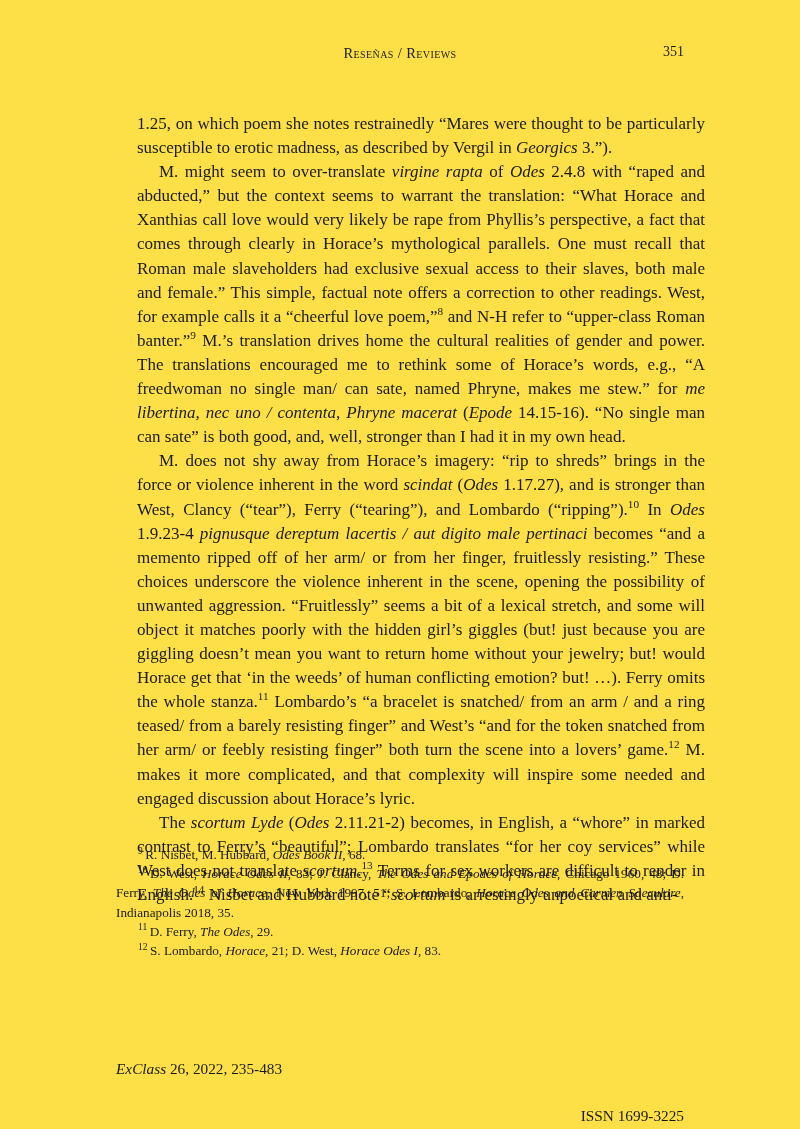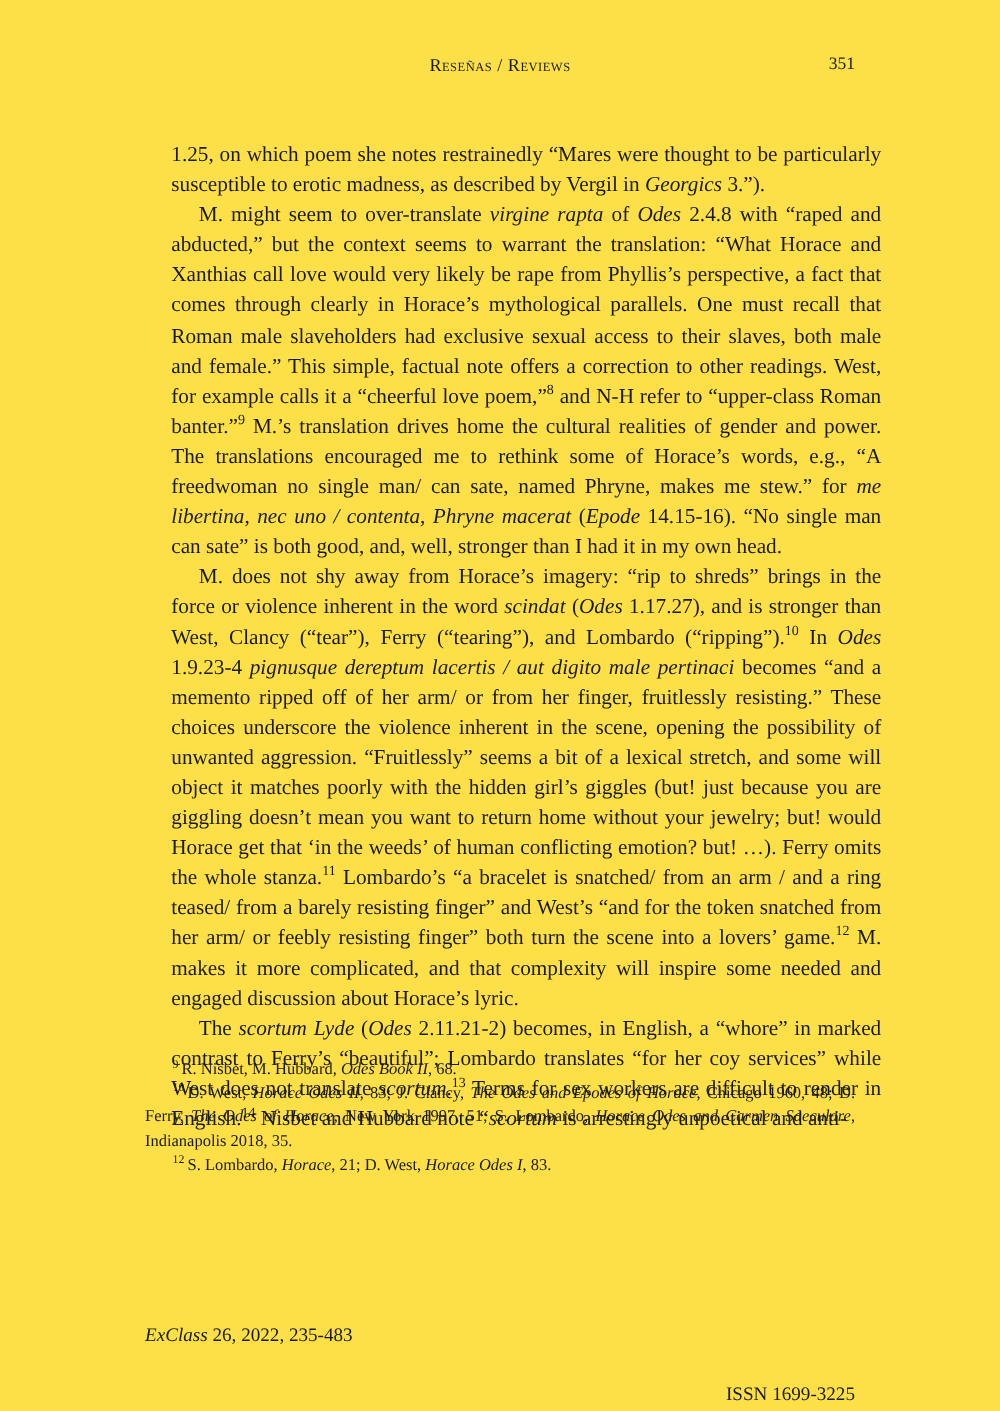--- a/index.html
+++ b/index.html
@@ -132,20 +132,21 @@
   <div class="bodyblock">
       <p>1.25, on which poem she notes restrainedly “Mares were thought to be particularly susceptible to erotic madness, as described by Vergil in <i>Georgics</i> 3.”).</p>
       <p class="indent">M. might seem to over-translate <i>virgine rapta</i> of <i>Odes</i> 2.4.8 with “raped and abducted,” but the context seems to warrant the translation: “What Horace and Xanthias call love would very likely be rape from Phyllis’s perspective, a fact that comes through clearly in Horace’s mythological parallels. One must recall that Roman male slaveholders had exclusive sexual access to their slaves, both male and female.” This simple, factual note offers a correction to other readings. West, for example calls it a “cheerful love poem,”<sup class="fnref">8</sup> and N-H refer to “upper-class Roman banter.”<sup class="fnref">9</sup> M.’s translation drives home the cultural realities of gender and power. The translations encouraged me to rethink some of Horace’s words, e.g., “A freedwoman no single man/ can sate, named Phryne, makes me stew.” for <i>me libertina, nec uno / contenta, Phryne macerat</i> (<i>Epode</i> 14.15-16). “No single man can sate” is both good, and, well, stronger than I had it in my own head.</p>
       <p class="indent">M. does not shy away from Horace’s imagery: “rip to shreds” brings in the force or violence inherent in the word <i>scindat</i> (<i>Odes</i> 1.17.27), and is stronger than West, Clancy (“tear”), Ferry (“tearing”), and Lombardo (“ripping”).<sup class="fnref">10</sup> In <i>Odes</i> 1.9.23-4 <i>pignusque dereptum lacertis / aut digito male pertinaci</i> becomes “and a memento ripped off of her arm/ or from her finger, fruitlessly resisting.” These choices underscore the violence inherent in the scene, opening the possibility of unwanted aggression. “Fruitlessly” seems a bit of a lexical stretch, and some will object it matches poorly with the hidden girl’s giggles (but! just because you are giggling doesn’t mean you want to return home without your jewelry; but! would Horace get that ‘in the weeds’ of human conflicting emotion? but! …). Ferry omits the whole stanza.<sup class="fnref">11</sup> Lombardo’s “a bracelet is snatched/ from an arm / and a ring teased/ from a barely resisting finger” and West’s “and for the token snatched from her arm/ or feebly resisting finger” both turn the scene into a lovers’ game.<sup class="fnref">12</sup> M. makes it more complicated, and that complexity will inspire some needed and engaged discussion about Horace’s lyric.</p>
       <p class="indent">The <i>scortum Lyde</i> (<i>Odes</i> 2.11.21-2) becomes, in English, a “whore” in marked contrast to Ferry’s “beautiful”; Lombardo translates “for her coy services” while West does not translate <i>scortum</i>.<sup class="fnref">13</sup> Terms for sex workers are difficult to render in English.<sup class="fnref">14</sup> Nisbet and Hubbard note “<i>scortum</i> is arrestingly unpoetical and anti-</p>
     </div>
 
   <div class="footnotes">
       <p><sup>9</sup><span>R. Nisbet, M. Hubbard, <i>Odes Book II</i>, 68.</span></p>
       <p><sup>10</sup><span>D. West, <i>Horace Odes II</i>, 83; J. Clancy, <i>The Odes and Epodes of Horace</i>, Chicago 1960, 48; D. Ferry, <i>The Odes of Horace</i>, New York 1997, 51; S. Lombardo, <i>Horace Odes and Carmen Saeculare</i>, Indianapolis 2018, 35.</span></p>
+      <p><sup>11</sup><span>D. Ferry, <i>The Odes</i>, 29.</span></p>
       <p><sup>12</sup><span>S. Lombardo, <i>Horace</i>, 21; D. West, <i>Horace Odes I</i>, 83.</span></p>
     </div>
 
   <div class="footer">
     <div class="footer-left"><i>ExClass</i> 26, 2022, 235-483</div>
     <div class="footer-right">ISSN 1699-3225</div>
   </div>
 
 </div>
 

